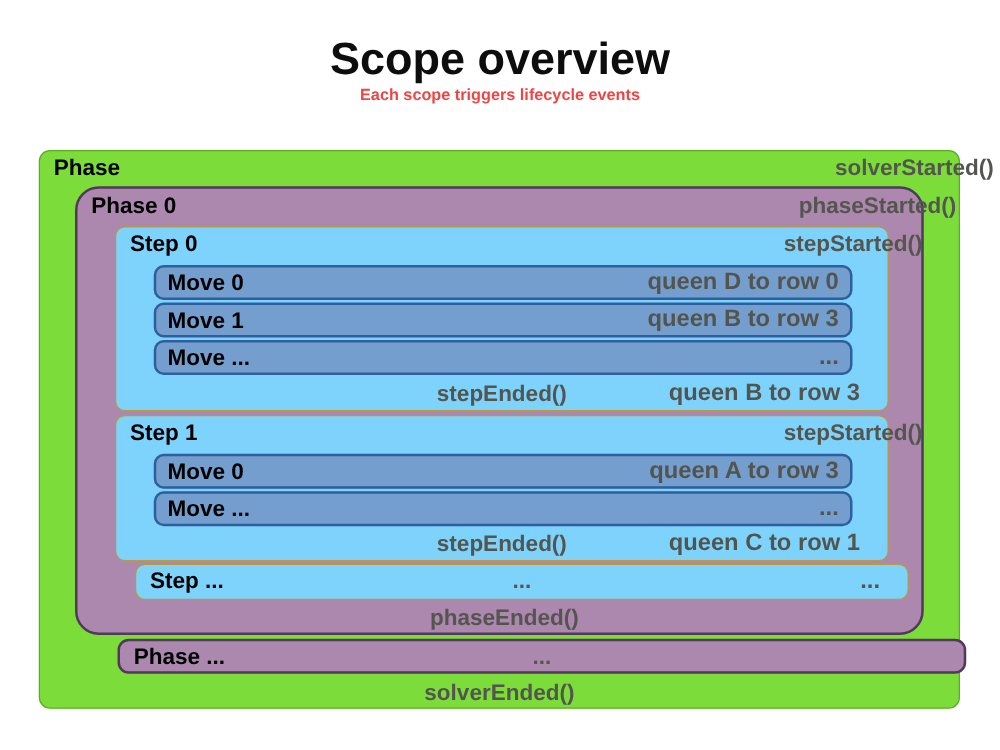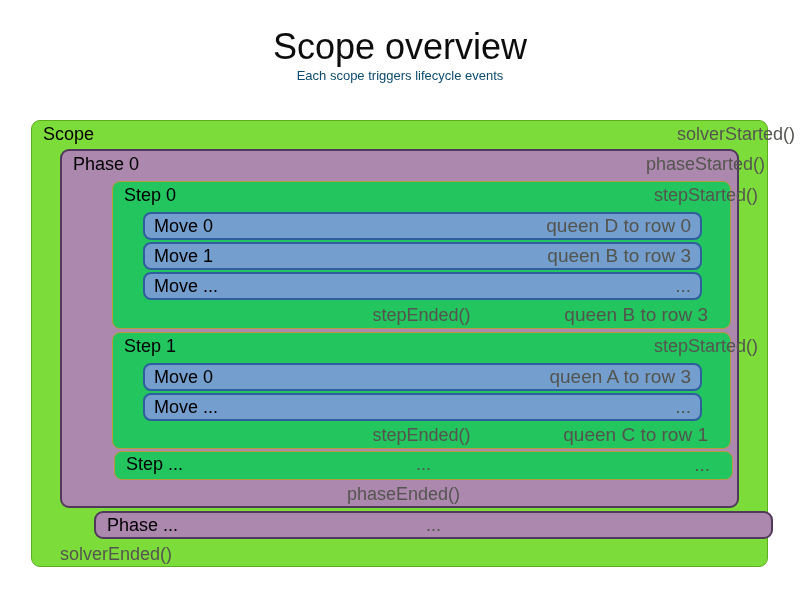--- a/index.html
+++ b/index.html
@@ -1,35 +1,35 @@
 <!DOCTYPE html>
 <html><head>
 <meta charset="utf-8">
 <style>
   html,body{margin:0;padding:0;background:#ffffff;}
   .page{position:relative;width:800px;height:600px;background:#ffffff;overflow:hidden;
-        font-family:"Liberation Sans","DejaVu Sans",sans-serif;}
+        font-family:"Liberation Sans","DejaVu Sans",sans-serif;font-weight:bold;}
   .title{position:absolute;top:26px;left:0;width:800px;text-align:center;
          font-size:36px;color:#0d0d0d;letter-spacing:0;}
   .subtitle{position:absolute;top:68px;left:0;width:800px;text-align:center;
-            font-size:13px;color:#0c4a6e;}
+            font-size:13px;color:#ef4444;}
 
   .box{position:absolute;box-sizing:border-box;}
 
   .solver{left:31px;top:120px;width:737px;height:447px;background:#7cdd3a;
           border:1px solid #5cae1f;border-radius:9px;}
   .phase0{left:28px;top:28px;width:679px;height:359px;background:#ac87ae;
-          border:2px solid #50395a;border-radius:9px;}
+          border:2px solid #50395a;border-radius:19px;}
   .phase-more{left:28px;top:390px;width:679px;height:28px;background:#ac87ae;
           border:2px solid #50395a;border-radius:9px;margin-left:34px;}
 
-  .step{background:#22c55e;border:1px solid #b89b3e;border-radius:8px;margin-left:20px;}
+  .step{background:#7dd3fc;border:1px solid #b89b3e;border-radius:8px;}
   .step0{left:30px;top:30px;width:619px;height:148px;}
   .step1{left:30px;top:181px;width:619px;height:117px;}
-  .step-more{left:32px;top:300px;width:619px;height:29px;}
+  .step-more{left:46px;top:300px;width:619px;height:29px;}
 
   .move{position:absolute;left:30px;width:559px;height:28px;background:#739ecd;
         border:2px solid #2f5e9e;border-radius:8px;display:flex;align-items:center;
         justify-content:space-between;padding:0 9px;box-sizing:border-box;}
   .m1{top:30px}.m2{top:60px}.m3{top:90px}
 
   .hdr{position:absolute;left:0;top:0;width:100%;height:27px;line-height:27px;}
   .hdr .lbl{position:absolute;left:11px;font-size:18px;color:#000;}
   .hdr .evt{position:absolute;left:0;width:100%;text-align:right;padding-left:28px;}
 
@@ -43,32 +43,32 @@
   .f-step0{top:122px}.f-step1{top:91px}
 
   .row-flex{position:absolute;left:0;top:0;width:100%;height:100%;line-height:25px;}
   .row-flex .lbl{position:absolute;left:11px;font-size:18px;color:#000;}
   .row-flex .center-note{position:absolute;left:0;width:100%;text-align:center;}
   .row-flex .right-note{position:absolute;right:22px;}
 
   .phase-ended{position:absolute;left:4px;top:329px;width:100%;height:28px;
                line-height:28px;text-align:center;}
   .solver-ended{position:absolute;left:0;top:419px;width:100%;height:28px;
-                line-height:28px;text-align:left;margin-left:28px;}
+                line-height:28px;text-align:center;}
 </style>
 </head>
 <body>
 
 <div class="page">
   <div class="title">Scope overview</div>
   <div class="subtitle">Each scope triggers lifecycle events</div>
 
   <div class="box solver">
     <div class="hdr">
-      <span class="lbl">Scope</span>
+      <span class="lbl">Phase</span>
       <span class="evt">solverStarted()</span>
     </div>
 
     <div class="box phase0">
       <div class="hdr">
         <span class="lbl">Phase 0</span>
         <span class="evt">phaseStarted()</span>
       </div>
 
       <div class="box step step0">

